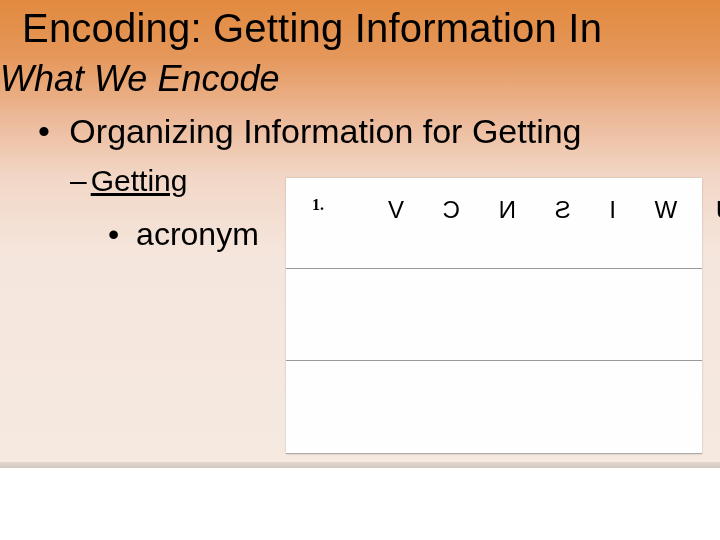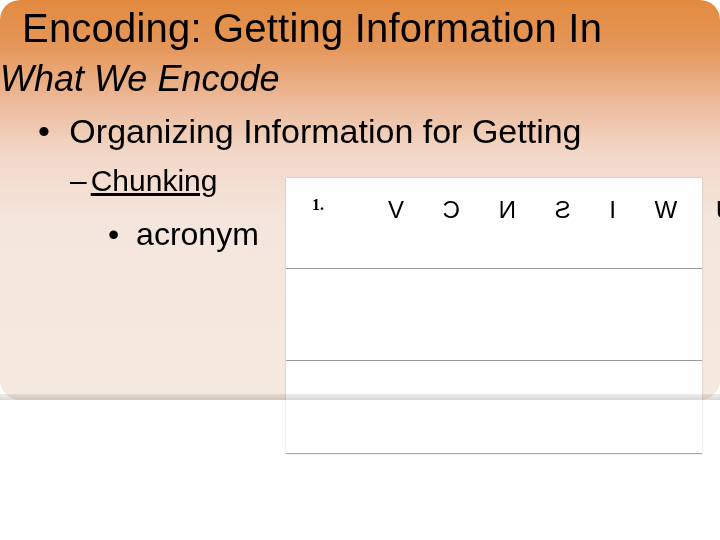--- a/index.html
+++ b/index.html
@@ -5,31 +5,30 @@
   html, body {
     margin: 0;
     padding: 0;
     width: 720px;
     height: 540px;
     overflow: hidden;
     font-family: Arial, Helvetica, sans-serif;
   }
   .slide {
     width: 720px;
-    height: 400px;
+    height: 468px;
     position: relative;
     background: linear-gradient(to bottom,
       #e28a3f 0%,
       #e5975a 12%,
       #ecb998 25%,
       #f2d7c7 38%,
       #f5e6dd 55%,
       #f5e9e0 100%);
     box-sizing: border-box;
-    border-radius: 20px;
   }
   .title {
     position: absolute;
     top: 6px;
     left: 22px;
     right: 22px;
     font-size: 40px;
     color: #000;
     font-weight: normal;
     letter-spacing: 0.2px;
@@ -142,21 +141,21 @@
 
   <div class="title">Encoding: Getting Information In</div>
 
   <div class="subtitle">What We Encode</div>
 
   <div class="level1">
     <span>Organizing Information for Getting</span>
   </div>
 
   <div class="level2">
-    <span class="dash">–</span><span class="txt">Chunking</span>
+    <span class="dash">–</span><span class="txt">Getting</span>
   </div>
 
   <div class="level3">
     <span>acronym</span>
   </div>
 
   <div class="figure">
     <div class="row first">
       <span class="fig-num">1.</span>
       <span class="fig-glyphs-wrap">

